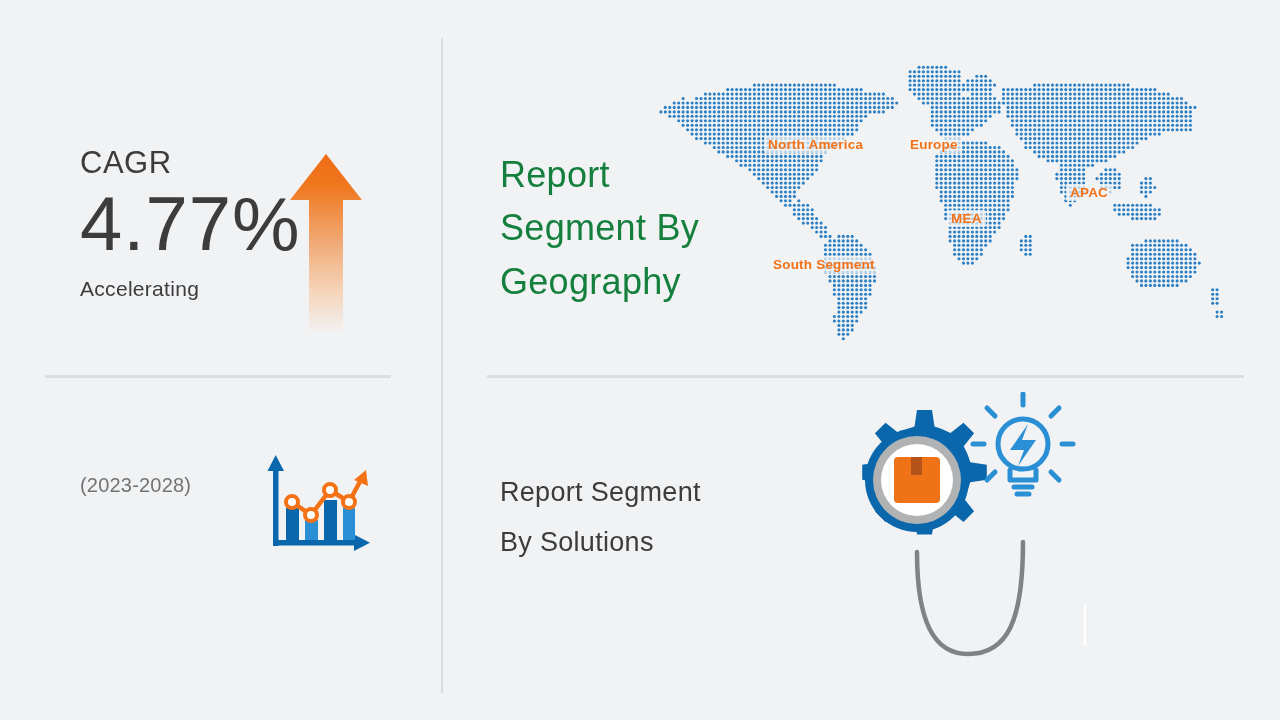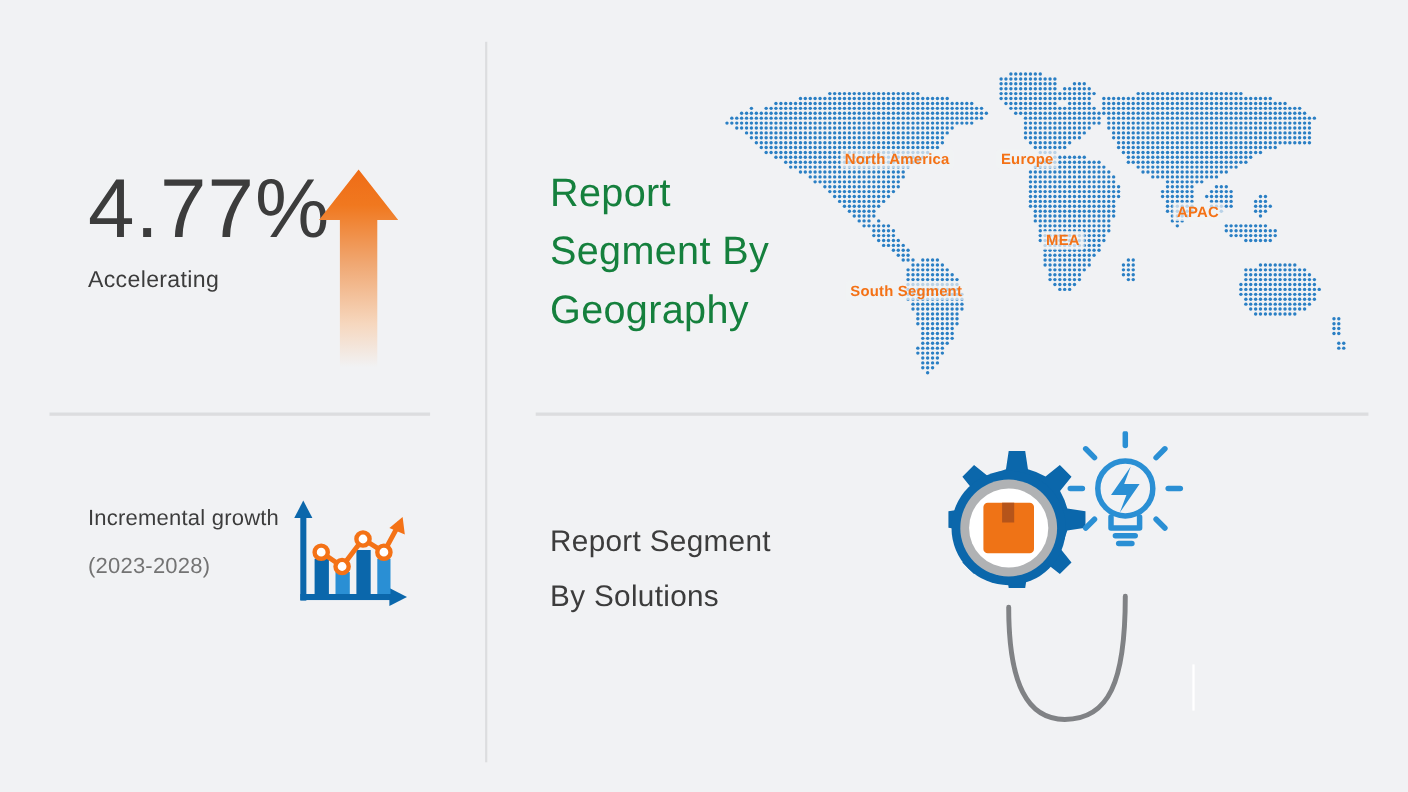--- a/index.html
+++ b/index.html
@@ -95,39 +95,39 @@
 <body>
 
 <div id="stage">
 
   <div class="divider-v"></div>
   <div class="divider-h-left"></div>
   <div class="divider-h-right"></div>
   <div class="stray-mark"></div>
 
   <div class="cagr-block">
+    <div class="cagr-label">CAGR</div>
     <div class="cagr-value">4.77%</div>
     <div class="cagr-sub">Accelerating</div>
   </div>
 
   <svg class="arrow-up" viewBox="0 0 76 182">
     <defs>
       <linearGradient id="arrGrad" x1="0" y1="0" x2="0" y2="1">
         <stop offset="0%" stop-color="#ef6c17"></stop>
         <stop offset="18%" stop-color="#f0781f"></stop>
         <stop offset="48%" stop-color="#f0a873"></stop>
         <stop offset="78%" stop-color="#f6d7be"></stop>
         <stop offset="100%" stop-color="#f1f2f4"></stop>
       </linearGradient>
     </defs>
     <path d="M38 2 L74 48 L55 48 L55 182 L21 182 L21 48 L2 48 Z" fill="url(#arrGrad)"></path>
   </svg>
 
   <div class="growth-block">
-    <div class="growth-label">Incremental growth</div>
     <div class="growth-period">(2023-2028)</div>
   </div>
 
   <svg class="growth-icon" viewBox="0 0 112 104">
 
     <rect x="11" y="16" width="5.5" height="78" fill="#0b67ab"></rect>
     <path d="M13.7 3 L22 19 L5.5 19 Z" fill="#0b67ab"></path>
     <rect x="11" y="88" width="84" height="5.5" fill="#0b67ab"></rect>
     <path d="M108 90.7 L92 99 L92 82.5 Z" fill="#0b67ab"></path>
 

